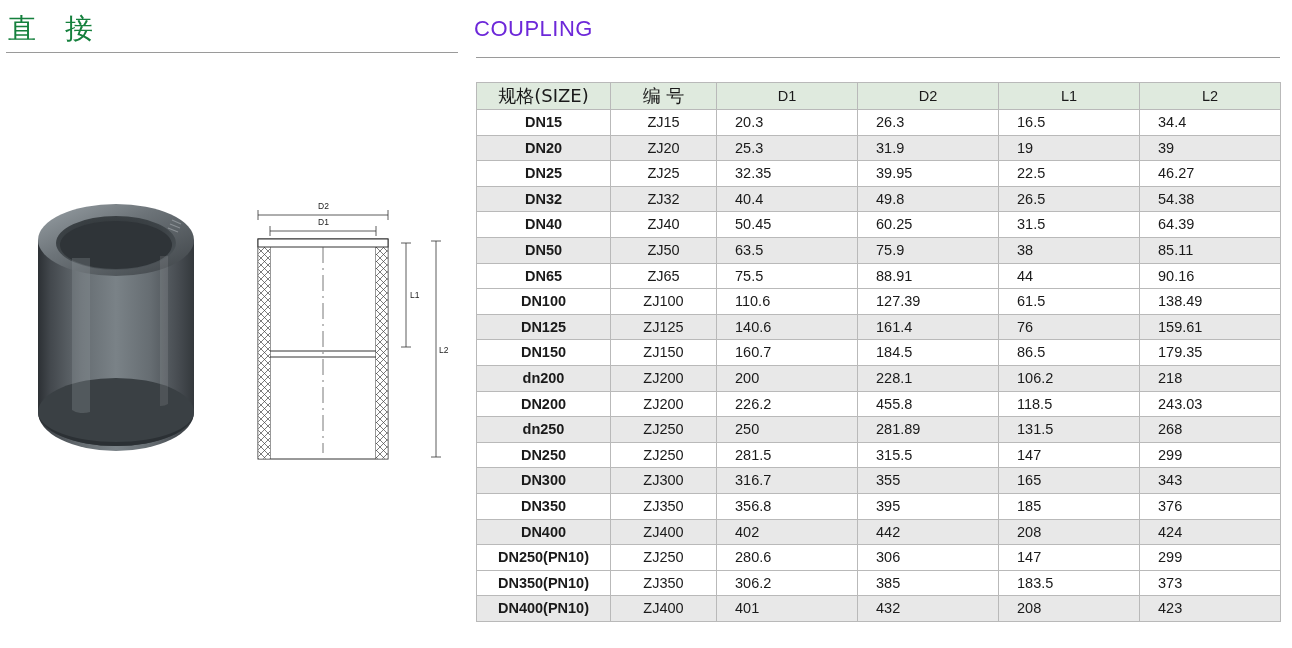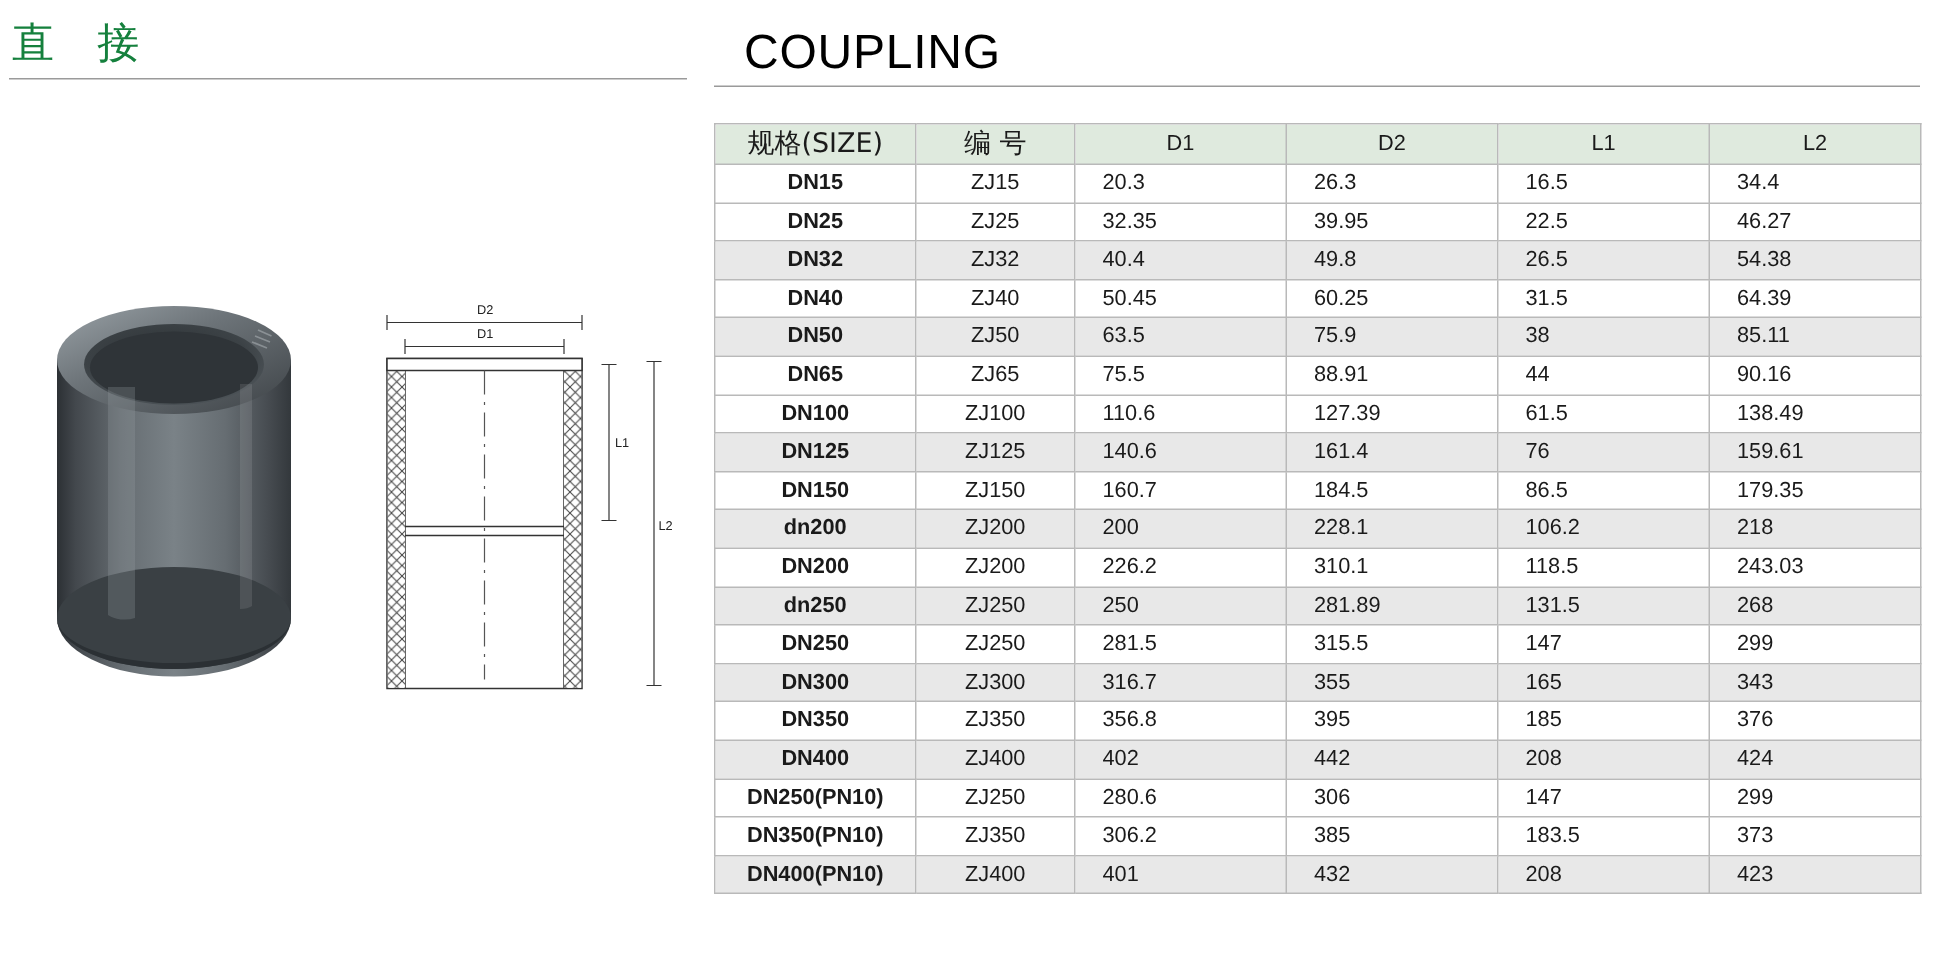--- a/index.html
+++ b/index.html
@@ -65,24 +65,24 @@
   
   #right-panel {
     position: absolute;
     left: 470px;
     top: 0;
     width: 822px;
     height: 648px;
   }
   #en-title {
     position: absolute;
-    left: 26px;
+    left: 4px;
     top: 16px;
-    font-size: 32px;
-    color: #000000;
+    font-size: 22px;
+    color: #6d28d9;
     font-family: "Liberation Sans", sans-serif;
     font-weight: 400;
     letter-spacing: 0.5px;
   }
   #right-rule {
     position: absolute;
     left: 6px;
     top: 57px;
     width: 804px;
     height: 1px;
@@ -252,20 +252,28 @@
     </thead>
     <tbody id="spec-body">
         <tr class="odd">
           <td class="c0">DN15</td>
           <td class="c1">ZJ15</td>
           <td class="c2">20.3</td>
           <td class="c3">26.3</td>
           <td class="c4">16.5</td>
           <td class="c5">34.4</td>
         </tr>
+        <tr class="even">
+          <td class="c0">DN20</td>
+          <td class="c1">ZJ20</td>
+          <td class="c2">25.3</td>
+          <td class="c3">31.9</td>
+          <td class="c4">19</td>
+          <td class="c5">39</td>
+        </tr>
         <tr class="odd">
           <td class="c0">DN25</td>
           <td class="c1">ZJ25</td>
           <td class="c2">32.35</td>
           <td class="c3">39.95</td>
           <td class="c4">22.5</td>
           <td class="c5">46.27</td>
         </tr>
         <tr class="even">
           <td class="c0">DN32</td>
@@ -328,21 +336,21 @@
           <td class="c1">ZJ200</td>
           <td class="c2">200</td>
           <td class="c3">228.1</td>
           <td class="c4">106.2</td>
           <td class="c5">218</td>
         </tr>
         <tr class="odd">
           <td class="c0">DN200</td>
           <td class="c1">ZJ200</td>
           <td class="c2">226.2</td>
-          <td class="c3">310.1</td>
+          <td class="c3">455.8</td>
           <td class="c4">118.5</td>
           <td class="c5">243.03</td>
         </tr>
         <tr class="even">
           <td class="c0">dn250</td>
           <td class="c1">ZJ250</td>
           <td class="c2">250</td>
           <td class="c3">281.89</td>
           <td class="c4">131.5</td>
           <td class="c5">268</td>

